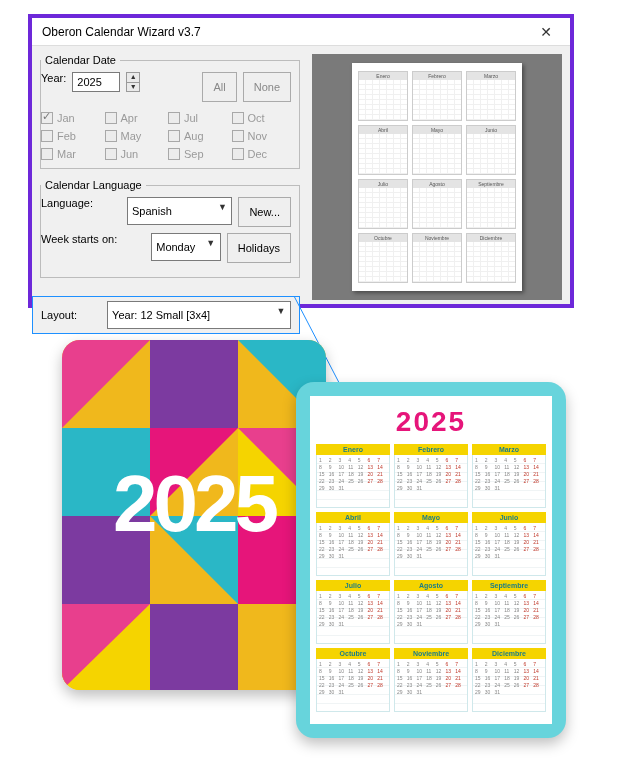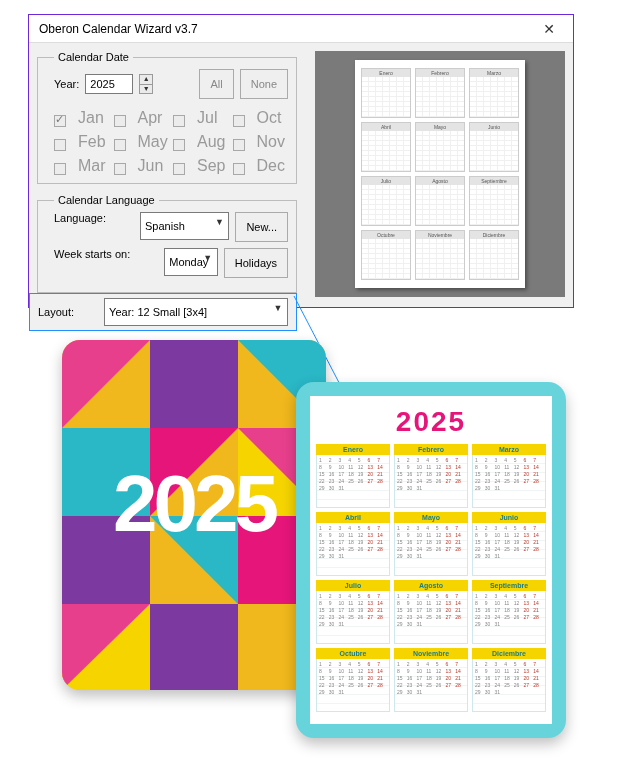--- a/index.html
+++ b/index.html
@@ -16,21 +16,21 @@
   }
 
   
   .dialog {
     position: absolute;
     left: 28px;
     top: 14px;
     width: 546px;
     height: 294px;
     background: #f0f0f0;
-    border: 1px solid #6d28d9;
+    border: 4px solid #6d28d9;
     display: flex;
     flex-direction: column;
   }
   .titlebar {
     height: 28px;
     background: #fff;
     border-bottom: 1px solid #ddd;
     display: flex;
     align-items: center;
     padding: 0 4px 0 10px;
@@ -49,25 +49,25 @@
 
   .left {
     position: absolute;
     left: 8px; top: 8px;
     width: 260px;
   }
 
   fieldset {
     border: 1px solid #bcbcbc;
     margin: 0 0 10px 0;
-    padding: 6px 8px 8px 16px;
+    padding: 6px 8px 8px 0;
   }
   legend { font-size: 11px; padding: 0 4px; }
 
-  .row { display: flex; align-items: center; gap: 6px; }
+  .row { display: flex; gap: 6px; }
   label.lbl { font-size: 11px; }
 
   .year-input {
     border: 1px solid #7a7a7a;
     height: 20px; width: 48px;
     padding: 0 4px;
     font-size: 11px;
     background: #fff;
   }
   .spinner {
@@ -90,23 +90,23 @@
   }
   .btn.enabled { color: #000; }
 
   .months {
     display: grid;
     grid-template-columns: repeat(4, 1fr);
     gap: 6px 4px;
     margin-top: 10px;
   }
   .chk {
-    display: flex; align-items: flex-end; gap: 12px;
+    display: flex; align-items: flex-start; gap: 4px;
     color: #9a9a9a;
-    font-size: 16px;
+    font-size: 11px;
   }
   .chkbox {
     width: 12px; height: 12px;
     border: 1px solid #a8a8a8;
     background: #ececec;
     position: relative;
   }
   .chkbox.checked::after {
     content: "✓";
     position: absolute;

